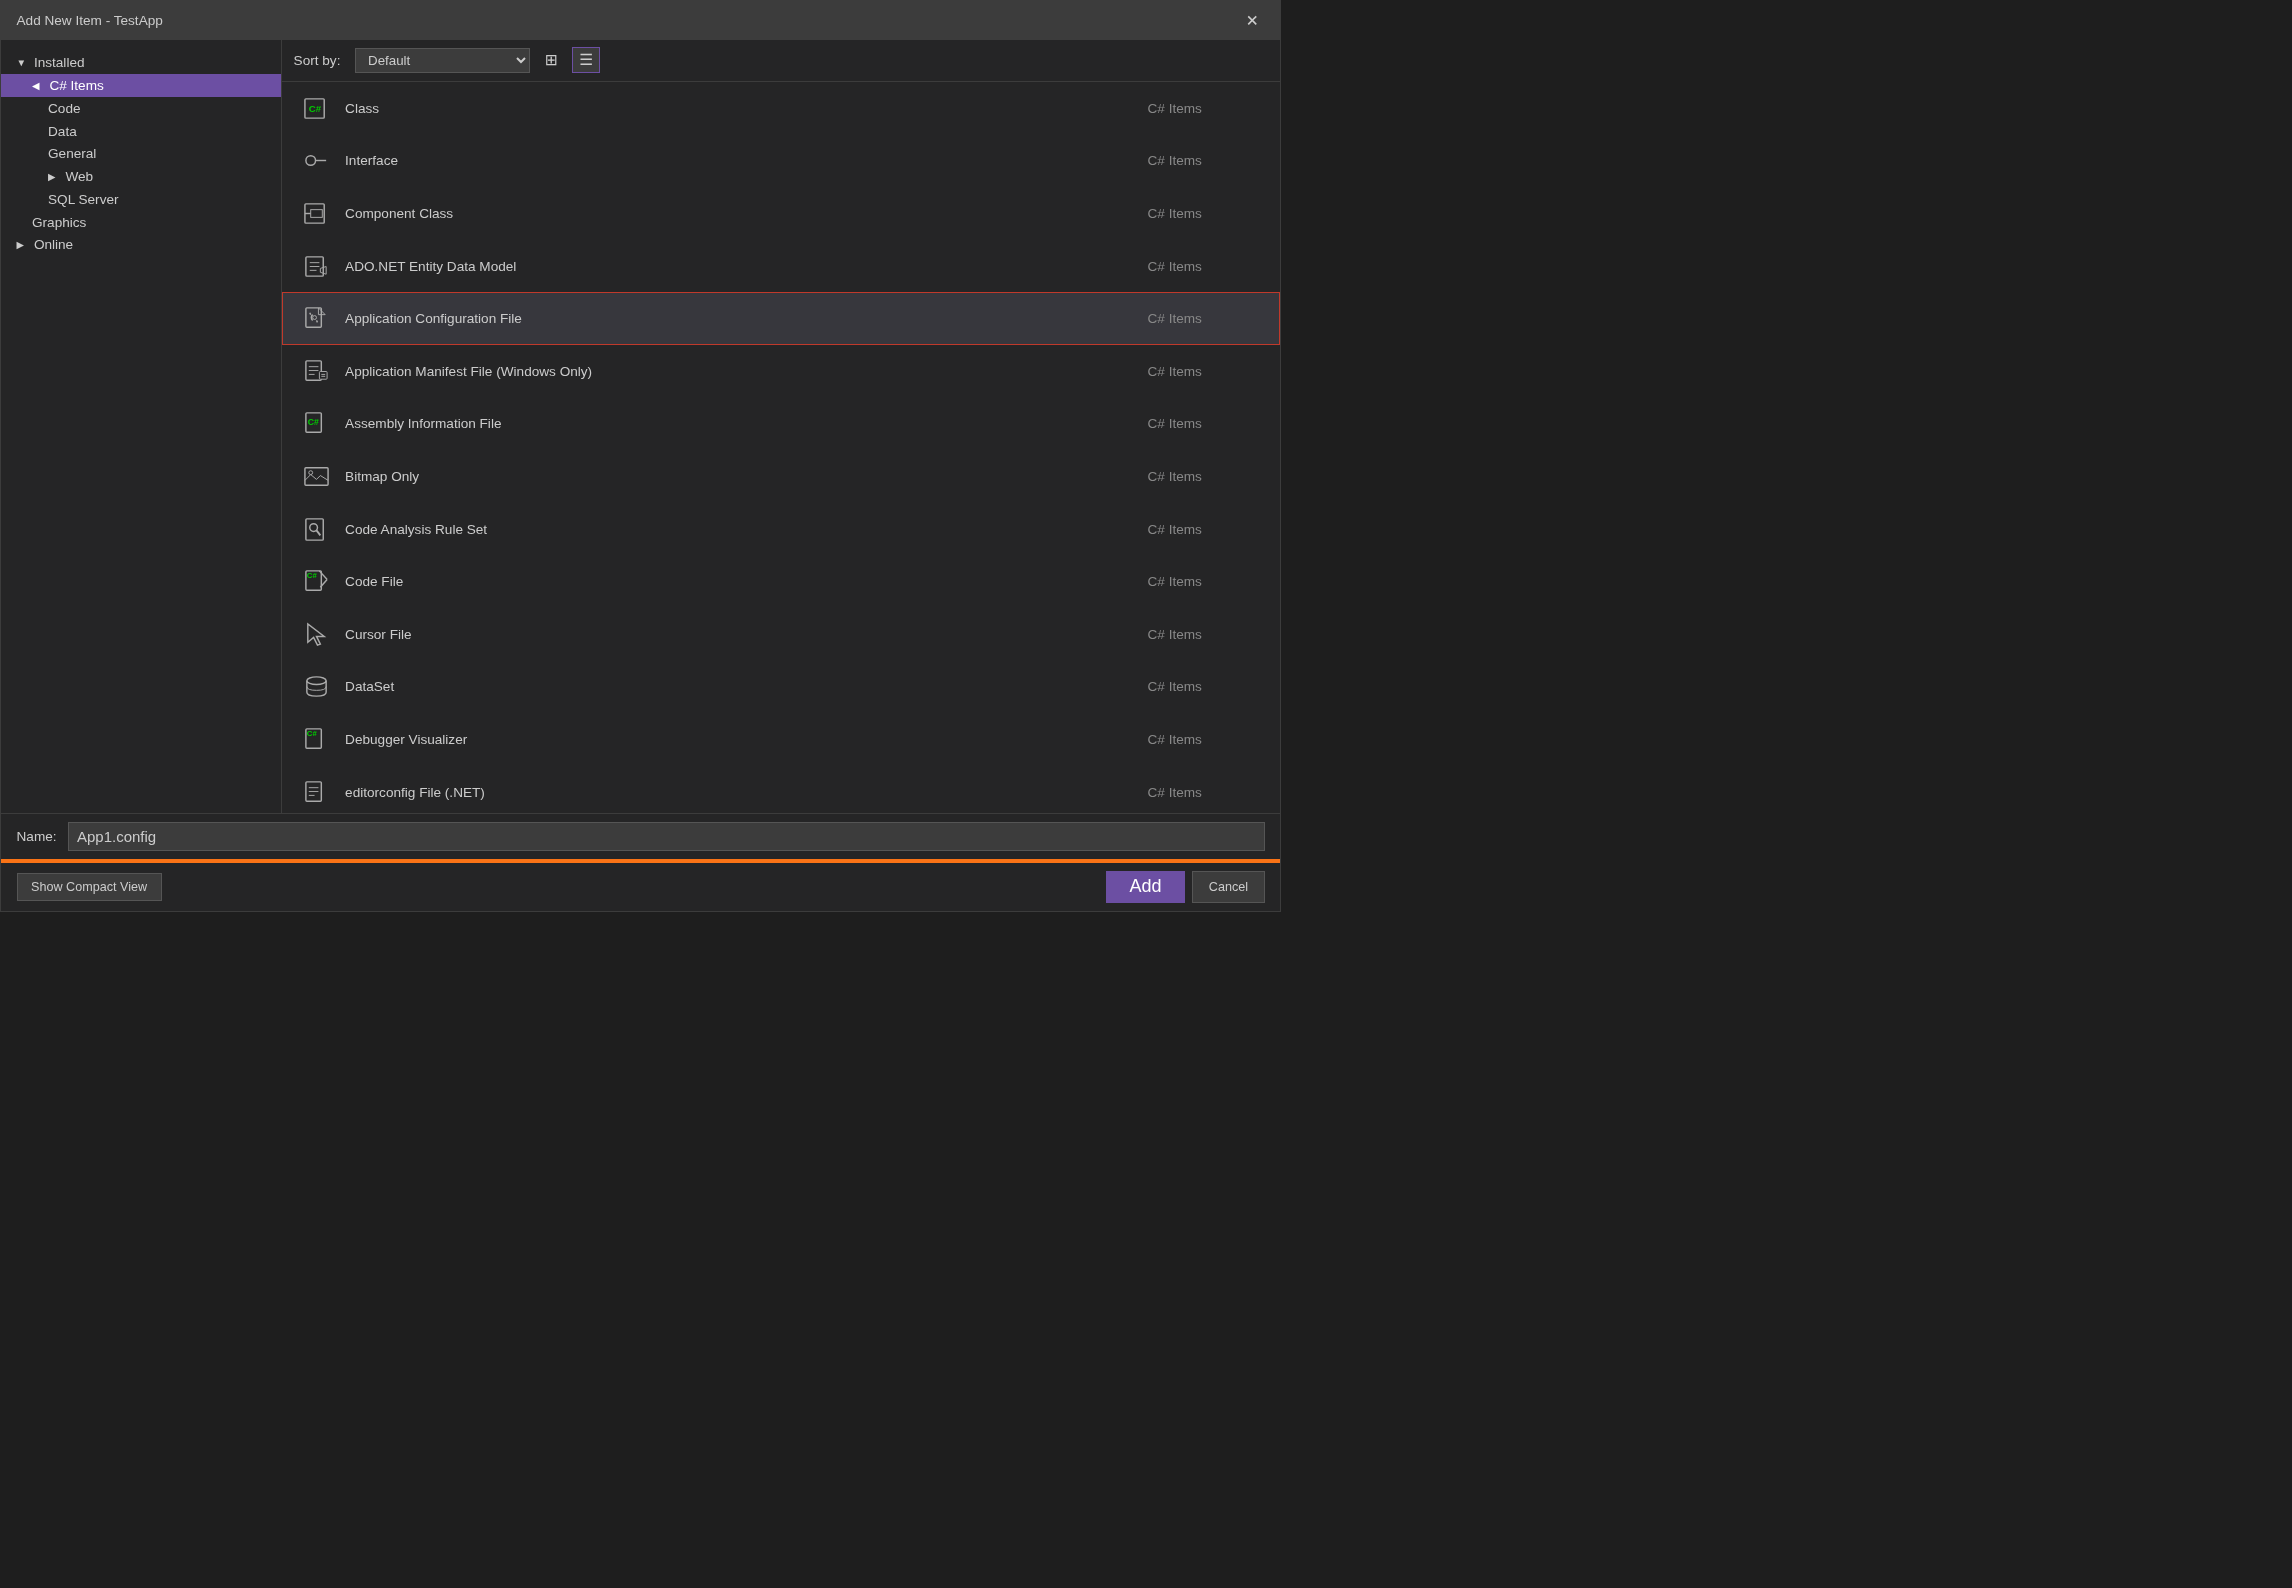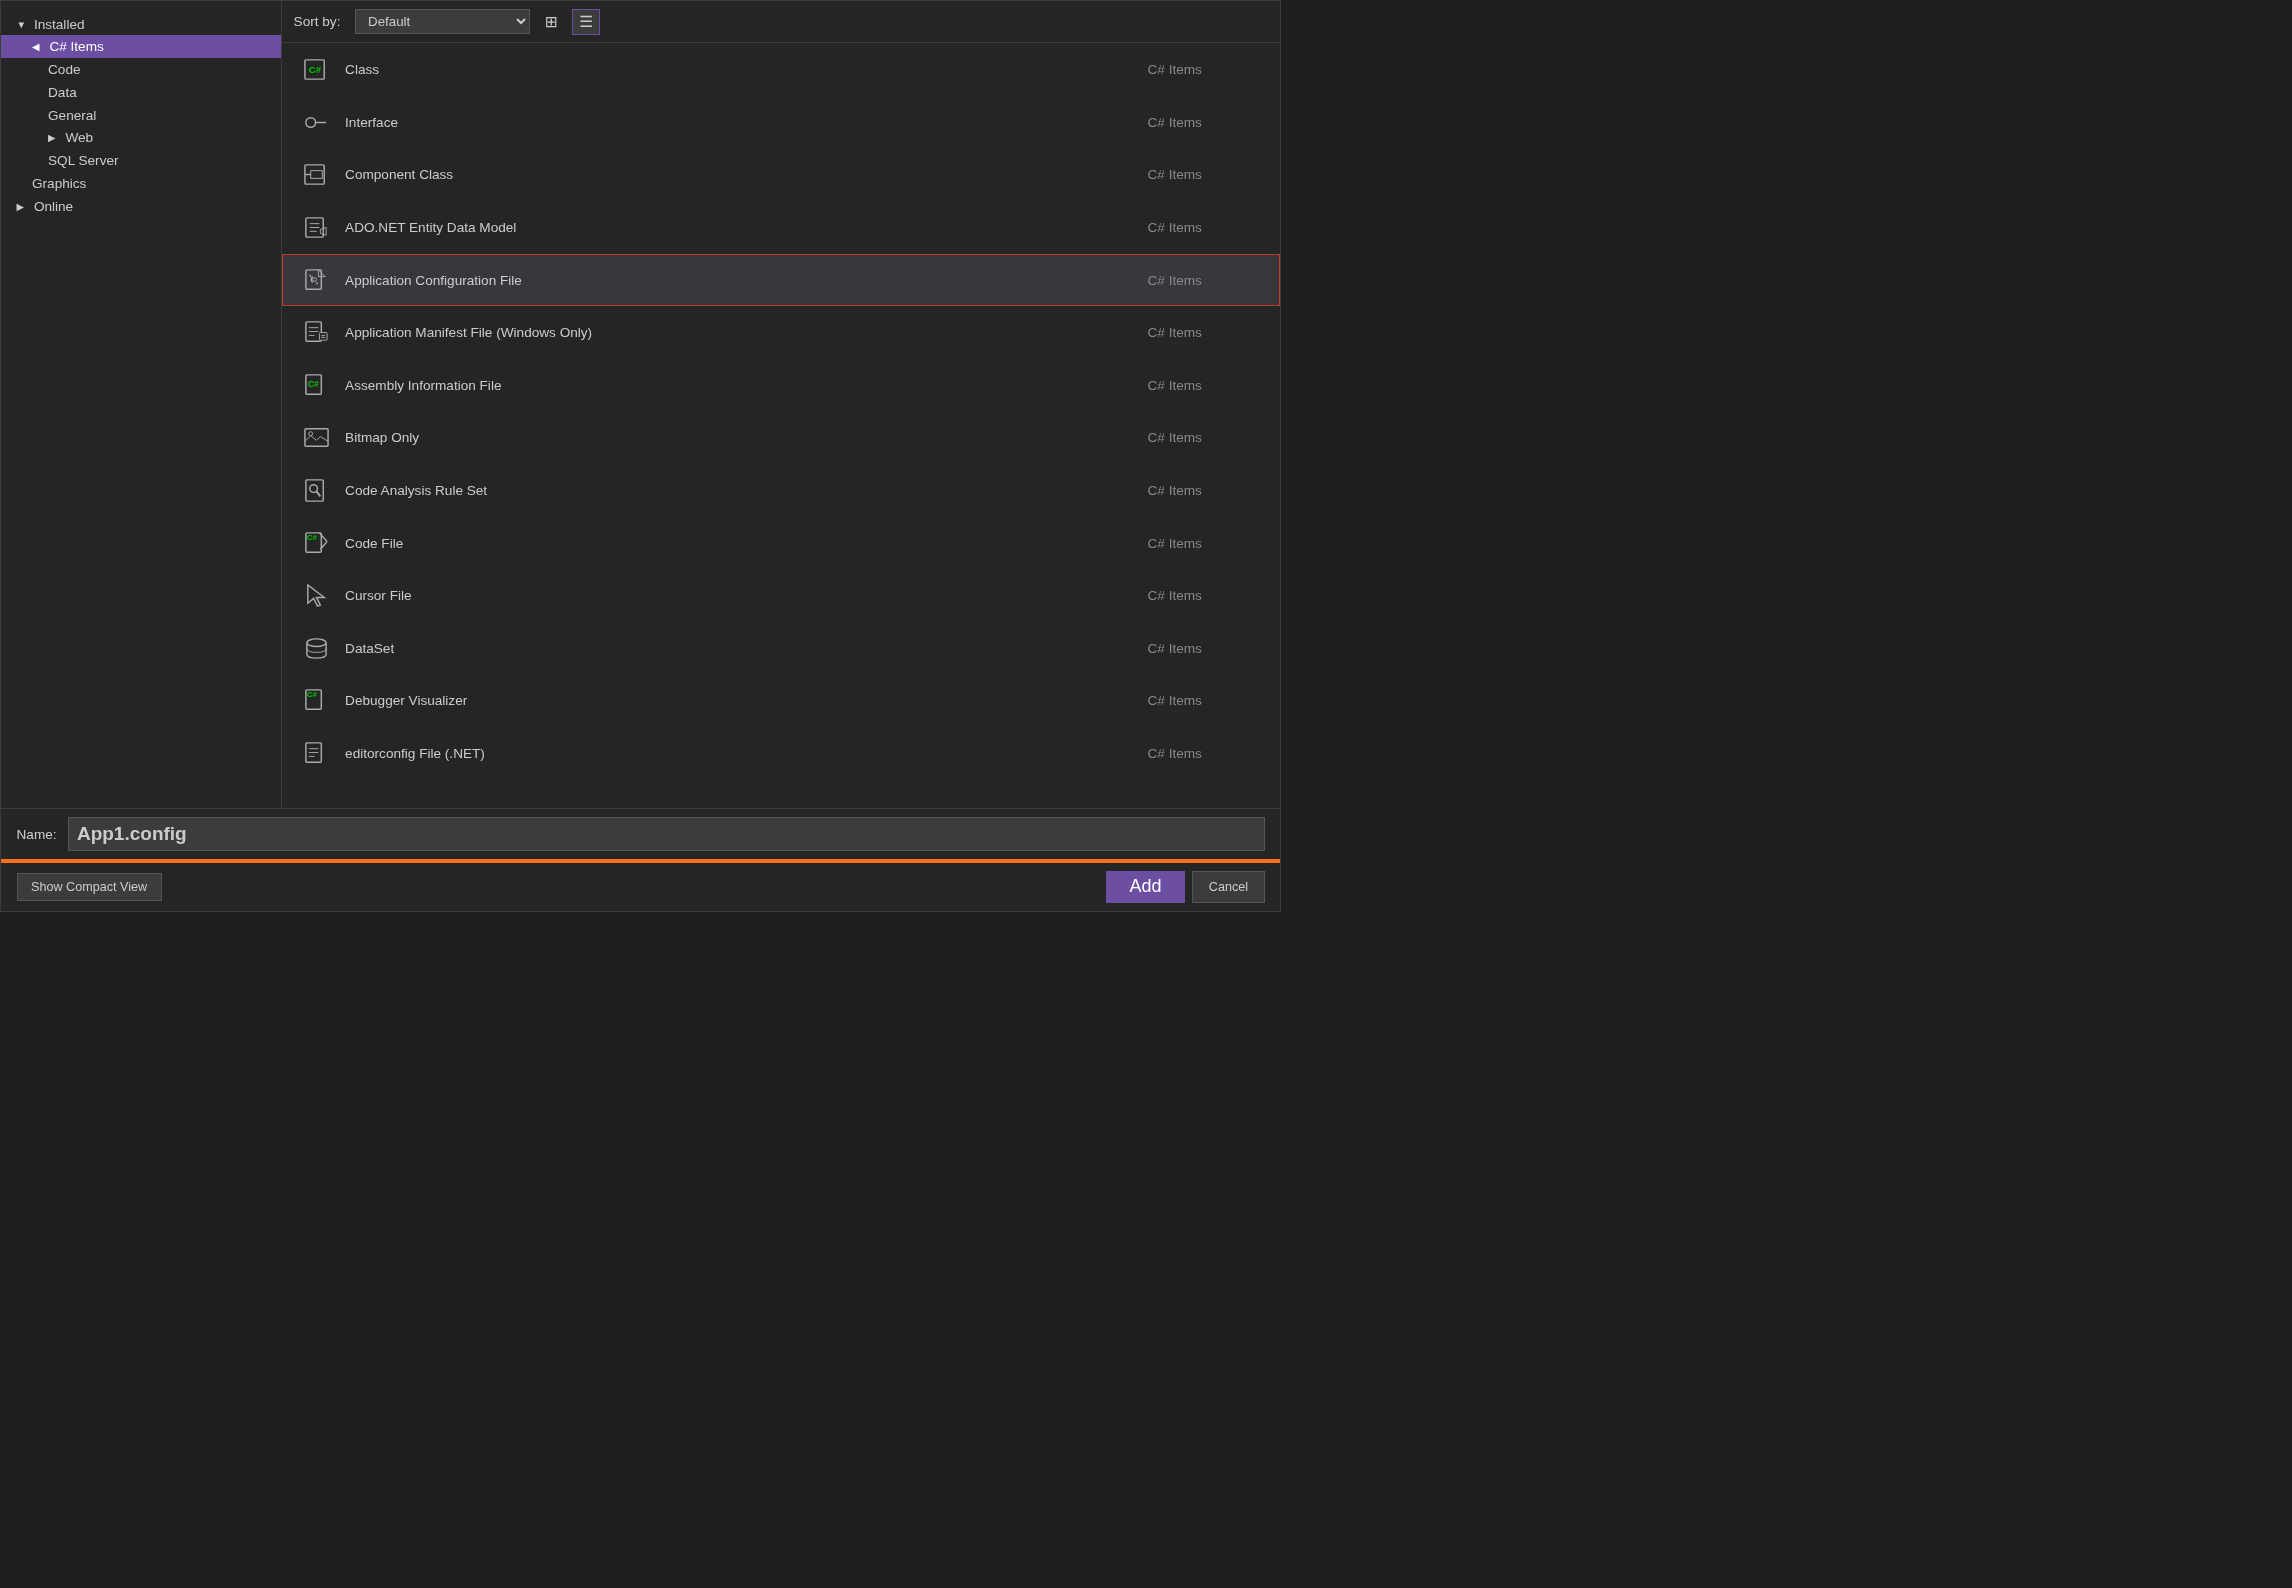--- a/index.html
+++ b/index.html
@@ -198,23 +198,22 @@
       gap: 11.6px;
       flex-shrink: 0;
     }
     .name-label { color: #cccccc; }
     .name-input {
       flex: 1;
       background: #3c3c3c;
       border: 1px solid #555;
       color: #cccccc;
       padding: 4.9px 7.8px;
-      font-size: 19px;
+      font-size: 15px;
       outline: none;
-      font-weight: bold;
     }
     .footer-buttons {
       background: #252526;
       border-top: 4px solid #f97316;
       padding: 7.8px 15.5px;
       display: flex;
       justify-content: space-between;
       align-items: center;
       flex-shrink: 0;
     }
@@ -242,20 +241,24 @@
       padding: 5.8px 15.5px;
       cursor: pointer;
       font-size: 12.6px;
     }
   </style>
 </head>
 <body>
 
 <div class="dialog">
 
+  <div class="title-bar">
+    <span class="title-bar-text">Add New Item - TestApp</span>
+    <button class="close-btn">✕</button>
+  </div>
 
   <div class="main-content">
 
     <div class="sidebar">
       <div class="sidebar-section">
 
         <div class="sidebar-item">
           <span class="expand-icon">▼</span>
           <span>Installed</span>
         </div>

